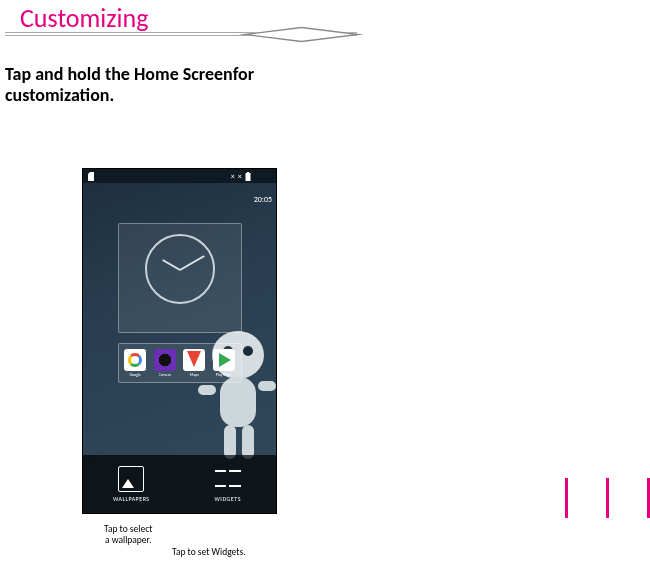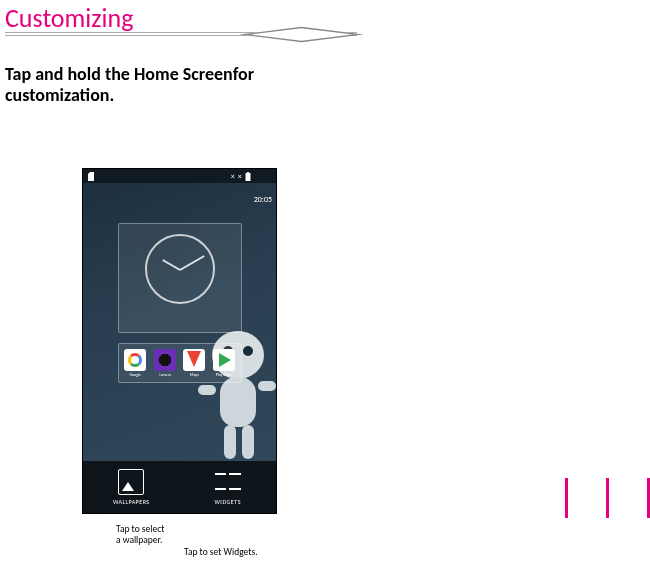--- a/index.html
+++ b/index.html
@@ -7,21 +7,21 @@
     padding: 0;
     width: 650px;
     height: 563px;
     font-family: Calibri, Arial, sans-serif;
     background: #fff;
     position: relative;
     overflow: hidden;
   }
   .page-title {
     position: absolute;
-    left: 5px;
+    left: 20px;
     top: 2px;
     font-size: 26px;
     color: #e6007e;
     font-weight: 400;
   }
   .rule {
     position: absolute;
     left: 5px;
     top: 32px;
     width: 352px;
@@ -175,21 +175,21 @@
   .tile.google::after { content:""; position:absolute; inset:4px; border-radius:50%; border:3px solid; border-color:#ea4335 #4285f4 #34a853 #fbbc05; }
   .tile.camera { background: radial-gradient(circle at 50% 50%, #111 0 40%, #6b2fb5 41% 100%); }
   .tile.maps { background: #fff; position: relative; }
   .tile.maps::after { content:""; position:absolute; left:4px; top:2px; width:0; height:0; border-left:7px solid transparent; border-right:7px solid transparent; border-top:16px solid #ea4335; }
   .tile.play { background: #fff; position: relative; }
   .tile.play::before { content:""; position:absolute; left:6px; top:4px; width:0; height:0; border-top:7px solid transparent; border-bottom:7px solid transparent; border-left:12px solid #34a853; }
 
   .bottom-bar {
     position: absolute;
     left: 0; right: 0; bottom: 0;
-    height: 52px;
+    height: 58px;
     background: rgba(0,0,0,0.7);
     display: flex;
     align-items: center;
     justify-content: space-around;
     padding-top: 0;
     box-sizing: border-box;
   }
   .bottom-item {
     display: flex;
     flex-direction: column;
@@ -247,25 +247,26 @@
     gap: 38px;
   }
   .page-marks .mark {
     width: 3px;
     height: 40px;
     background: #e6007e;
   }
 
   .captions {
     position: absolute;
-    left: 116px;
+    left: 104px;
     top: 524px;
     font-size: 9.5px;
     color: #000;
     line-height: 1.2;
+    text-align: center;
   }
   .captions .row1 {
     display: flex;
     gap: 56px;
   }
   .captions .row2 {
     margin-top: 0;
     margin-left: 68px;
   }
 </style>

